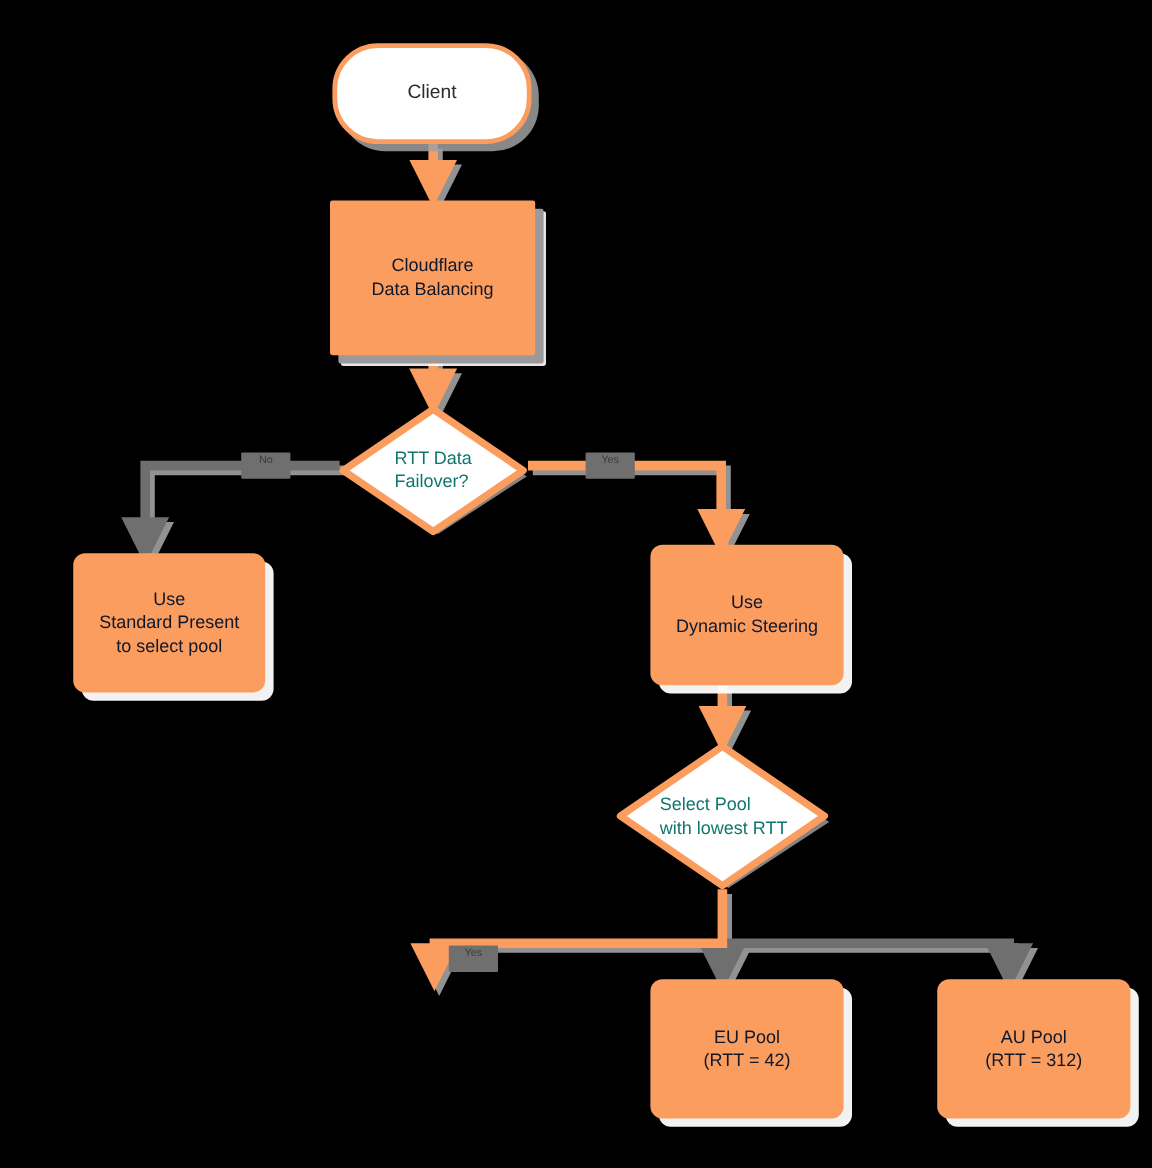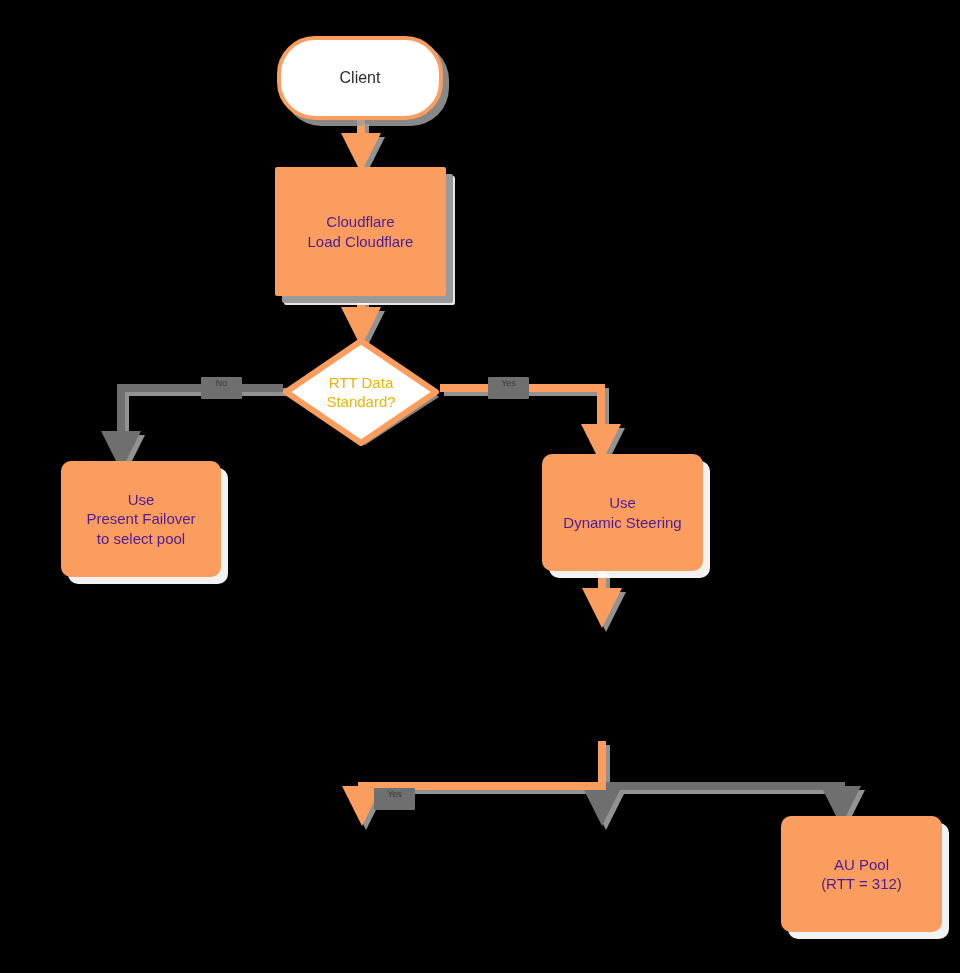--- a/index.html
+++ b/index.html
@@ -32,21 +32,21 @@
     box-sizing: border-box;
     display: flex;
     align-items: center;
     justify-content: center;
     text-align: center;
     line-height: 1.28;
   }
   
   .proc {
     background: #FB9D5E;
-    color: #4c1d95;
+    color: #0f172a;
     font-size: 15px;
     border-radius: 6px;
     box-shadow: 6px 6px 0 0 rgba(255,255,255,0.92);
   }
   .proc.sharp {
     border-radius: 2px;
     box-shadow: 7px 7px 0 0 #9a9a9a, 9px 9px 0 0 rgba(255,255,255,0.9);
   }
   .proc.soft {
     border-radius: 10px;
@@ -73,22 +73,22 @@
     height: 100%;
   }
   .diamond-label {
     position: absolute;
     left: 0; top: 0;
     width: 100%;
     height: 100%;
     display: flex;
     align-items: center;
     justify-content: center;
-    text-align: center;
-    color: #eab308;
+    text-align: left;
+    color: #0f766e;
     font-size: 15px;
     line-height: 1.3;
   }
   .edge-label {
     position: absolute;
     background: #6f6f6f;
     color: #3a3a3a;
     font-size: 9px;
     padding: 2px 4px;
     border-radius: 1px;
@@ -143,66 +143,84 @@
     </g>
   </svg>
 
   <div class="node term" style="left:277px; top:36px; width:166px; height:84px;">
     <span>Client</span>
   </div>
 
   <div class="node proc sharp" style="left:275px; top:167px; width:171px; height:129px;">
     <div>
       <span class="ln2">Cloudflare</span>
-      <span class="ln2">Load Cloudflare</span>
+      <span class="ln2">Data Balancing</span>
     </div>
   </div>
 
   <div class="diamond-wrap" style="left:281px; top:337px; width:160px; height:110px;">
     <svg class="diamond-shape" viewBox="0 0 160 110" preserveAspectRatio="none">
       <polygon points="84,9 158,60 84,108 9,60" fill="#9A9A9A" opacity="0.85"></polygon>
       <polygon points="80,4 155,55 80,106 5,55" fill="#FFFFFF" stroke="#FB9D5E" stroke-width="6" stroke-linejoin="round"></polygon>
     </svg>
     <div class="diamond-label">
       <div>
         <span class="ln2">RTT Data</span>
-        <span class="ln2">Standard?</span>
+        <span class="ln2">Failover?</span>
       </div>
     </div>
   </div>
 
   <div class="edge-label" style="left:201px; top:377px; width:33px; height:18px;">
     <span>No</span>
   </div>
 
   <div class="edge-label" style="left:488px; top:377px; width:33px; height:18px;">
     <span>Yes</span>
   </div>
 
   <div class="node proc soft" style="left:40px; top:461px; width:160px; height:116px;">
     <div>
       <span class="ln2">Use</span>
-      <span class="ln2">Present Failover</span>
+      <span class="ln2">Standard Present</span>
       <span class="ln2">to select pool</span>
     </div>
   </div>
 
   <div class="node proc soft" style="left:521px; top:454px; width:161px; height:117px;">
     <div>
       <span class="ln2">Use</span>
       <span class="ln2">Dynamic Steering</span>
     </div>
   </div>
 
+  <div class="diamond-wrap" style="left:512px; top:618px; width:182px; height:125px;">
+    <svg class="diamond-shape" viewBox="0 0 182 125" preserveAspectRatio="none">
+      <polygon points="95,9 179,67 95,122 11,67" fill="#9A9A9A" opacity="0.85"></polygon>
+      <polygon points="90,4 175,62 90,120 5,62" fill="#FFFFFF" stroke="#FB9D5E" stroke-width="6" stroke-linejoin="round"></polygon>
+    </svg>
+    <div class="diamond-label">
+      <div>
+        <span class="ln2">Select Pool</span>
+        <span class="ln2">with lowest RTT</span>
+      </div>
+    </div>
+  </div>
 
   <div class="edge-label" style="left:374px; top:788px; width:33px; height:18px;">
     <span>Yes</span>
   </div>
 
 
+  <div class="node proc soft" style="left:521px; top:816px; width:161px; height:116px;">
+    <div>
+      <span class="ln2">EU Pool</span>
+      <span class="ln2">(RTT = 42)</span>
+    </div>
+  </div>
 
   <div class="node proc soft" style="left:760px; top:816px; width:161px; height:116px;">
     <div>
       <span class="ln2">AU Pool</span>
       <span class="ln2">(RTT = 312)</span>
     </div>
   </div>
 
 </div>
 

